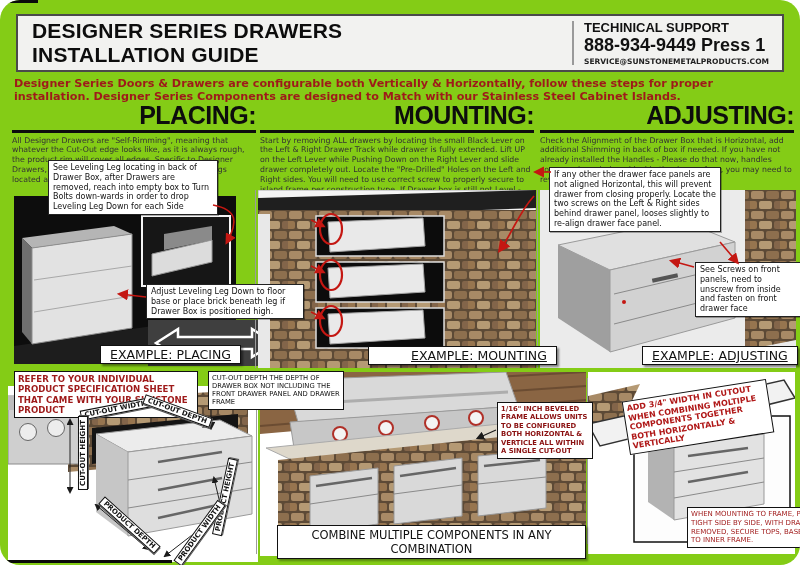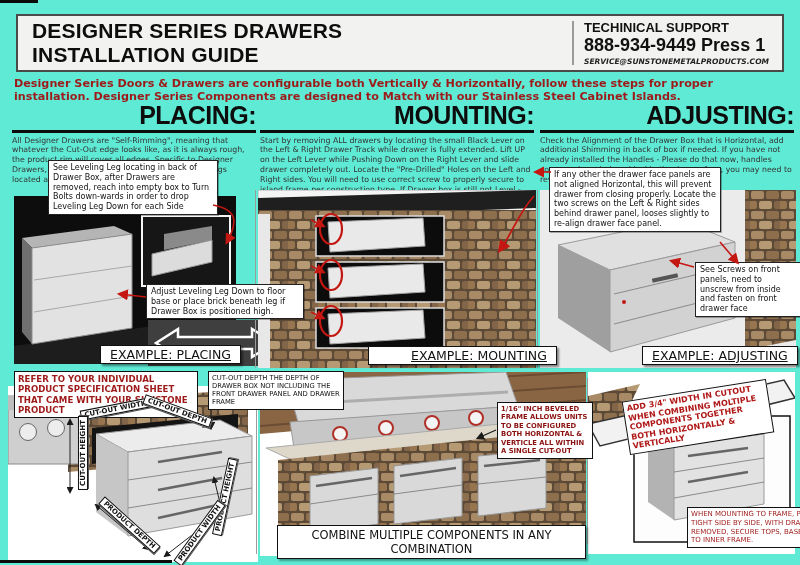--- a/index.html
+++ b/index.html
@@ -1,28 +1,28 @@
 <!DOCTYPE html>
 <html><head>
 <meta charset="utf-8">
 <style>
   html,body{margin:0;padding:0;background:#fff;}
-  .page{position:relative;width:800px;height:565px;background:#5eead4;overflow:hidden;
-        font-family:"DejaVu Sans",sans-serif;color:#111;}
+  .page{position:relative;width:800px;height:565px;background:#84cc16;overflow:hidden;
+        font-family:"DejaVu Sans",sans-serif;color:#111;border-radius:20px;}
   
   .header-box{position:absolute;left:16px;top:14px;width:768px;height:58px;background:#f2f2f0;
               border:2px solid #4a4a4a;display:flex;align-items:center;box-sizing:border-box;}
   .header-title{padding-left:14px;flex:1;}
   .title-line{font-family:"Liberation Sans",sans-serif;font-weight:800;font-size:21px;
               line-height:1.12;letter-spacing:.2px;color:#0d0d0d;}
   .header-divider{width:0;border-left:2px solid #9a9a9a;height:44px;margin-right:10px;}
   .header-support{width:190px;padding-right:8px;}
   .support-label{font-family:"Liberation Sans",sans-serif;font-weight:800;font-size:13px;}
   .support-phone{font-family:"Liberation Sans",sans-serif;font-weight:800;font-size:18px;}
-  .support-email{font-size:7.5px;font-weight:600;color:#222;margin-top:1px;font-style:italic;}
+  .support-email{font-size:7.5px;font-weight:600;color:#222;margin-top:1px;}
   
   .intro{position:absolute;left:14px;top:77px;width:772px;font-size:11.2px;font-weight:bold;
          line-height:1.18;color:#9e1a1a;}
   
   .col{position:absolute;top:103px;}
   .col-heading{font-family:"Liberation Sans",sans-serif;font-weight:800;font-size:25px;
                letter-spacing:-.5px;color:#0d0d0d;line-height:1.02;border-bottom:3px solid #0d0d0d;
                padding-bottom:1px;text-align:right;}
   .col-body{font-size:7.8px;line-height:1.28;color:#333;margin-top:3px;}
   

